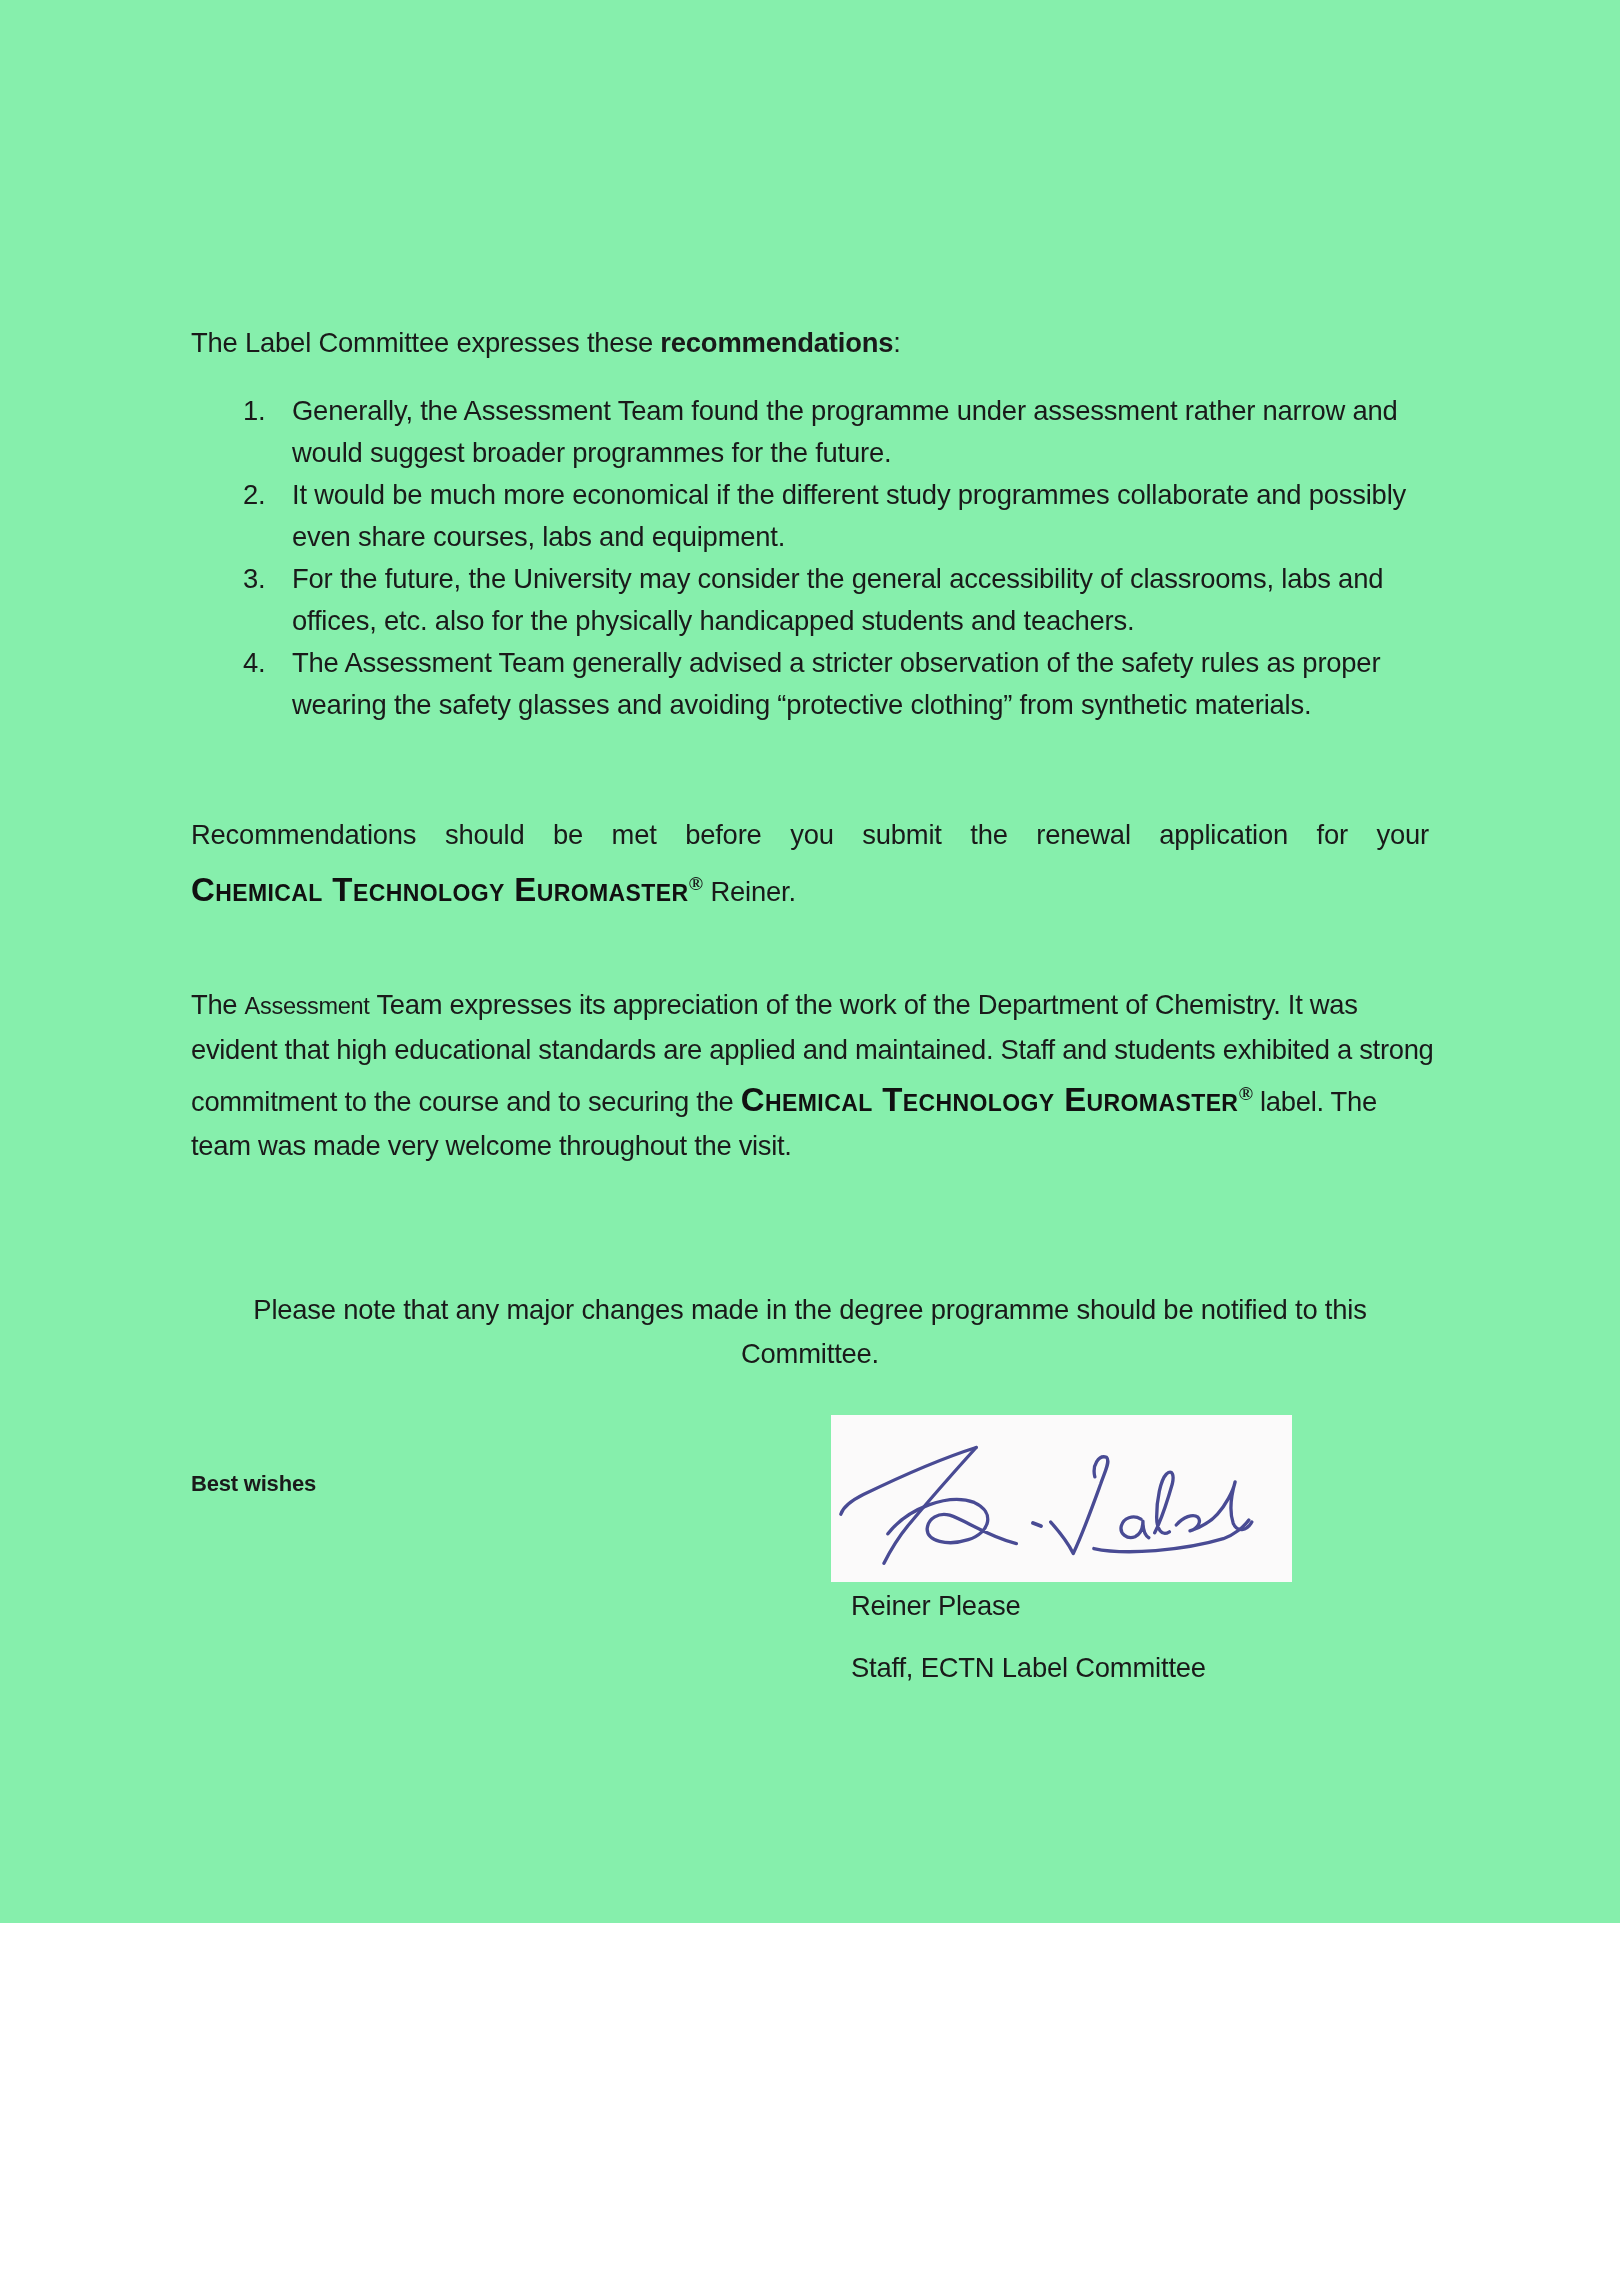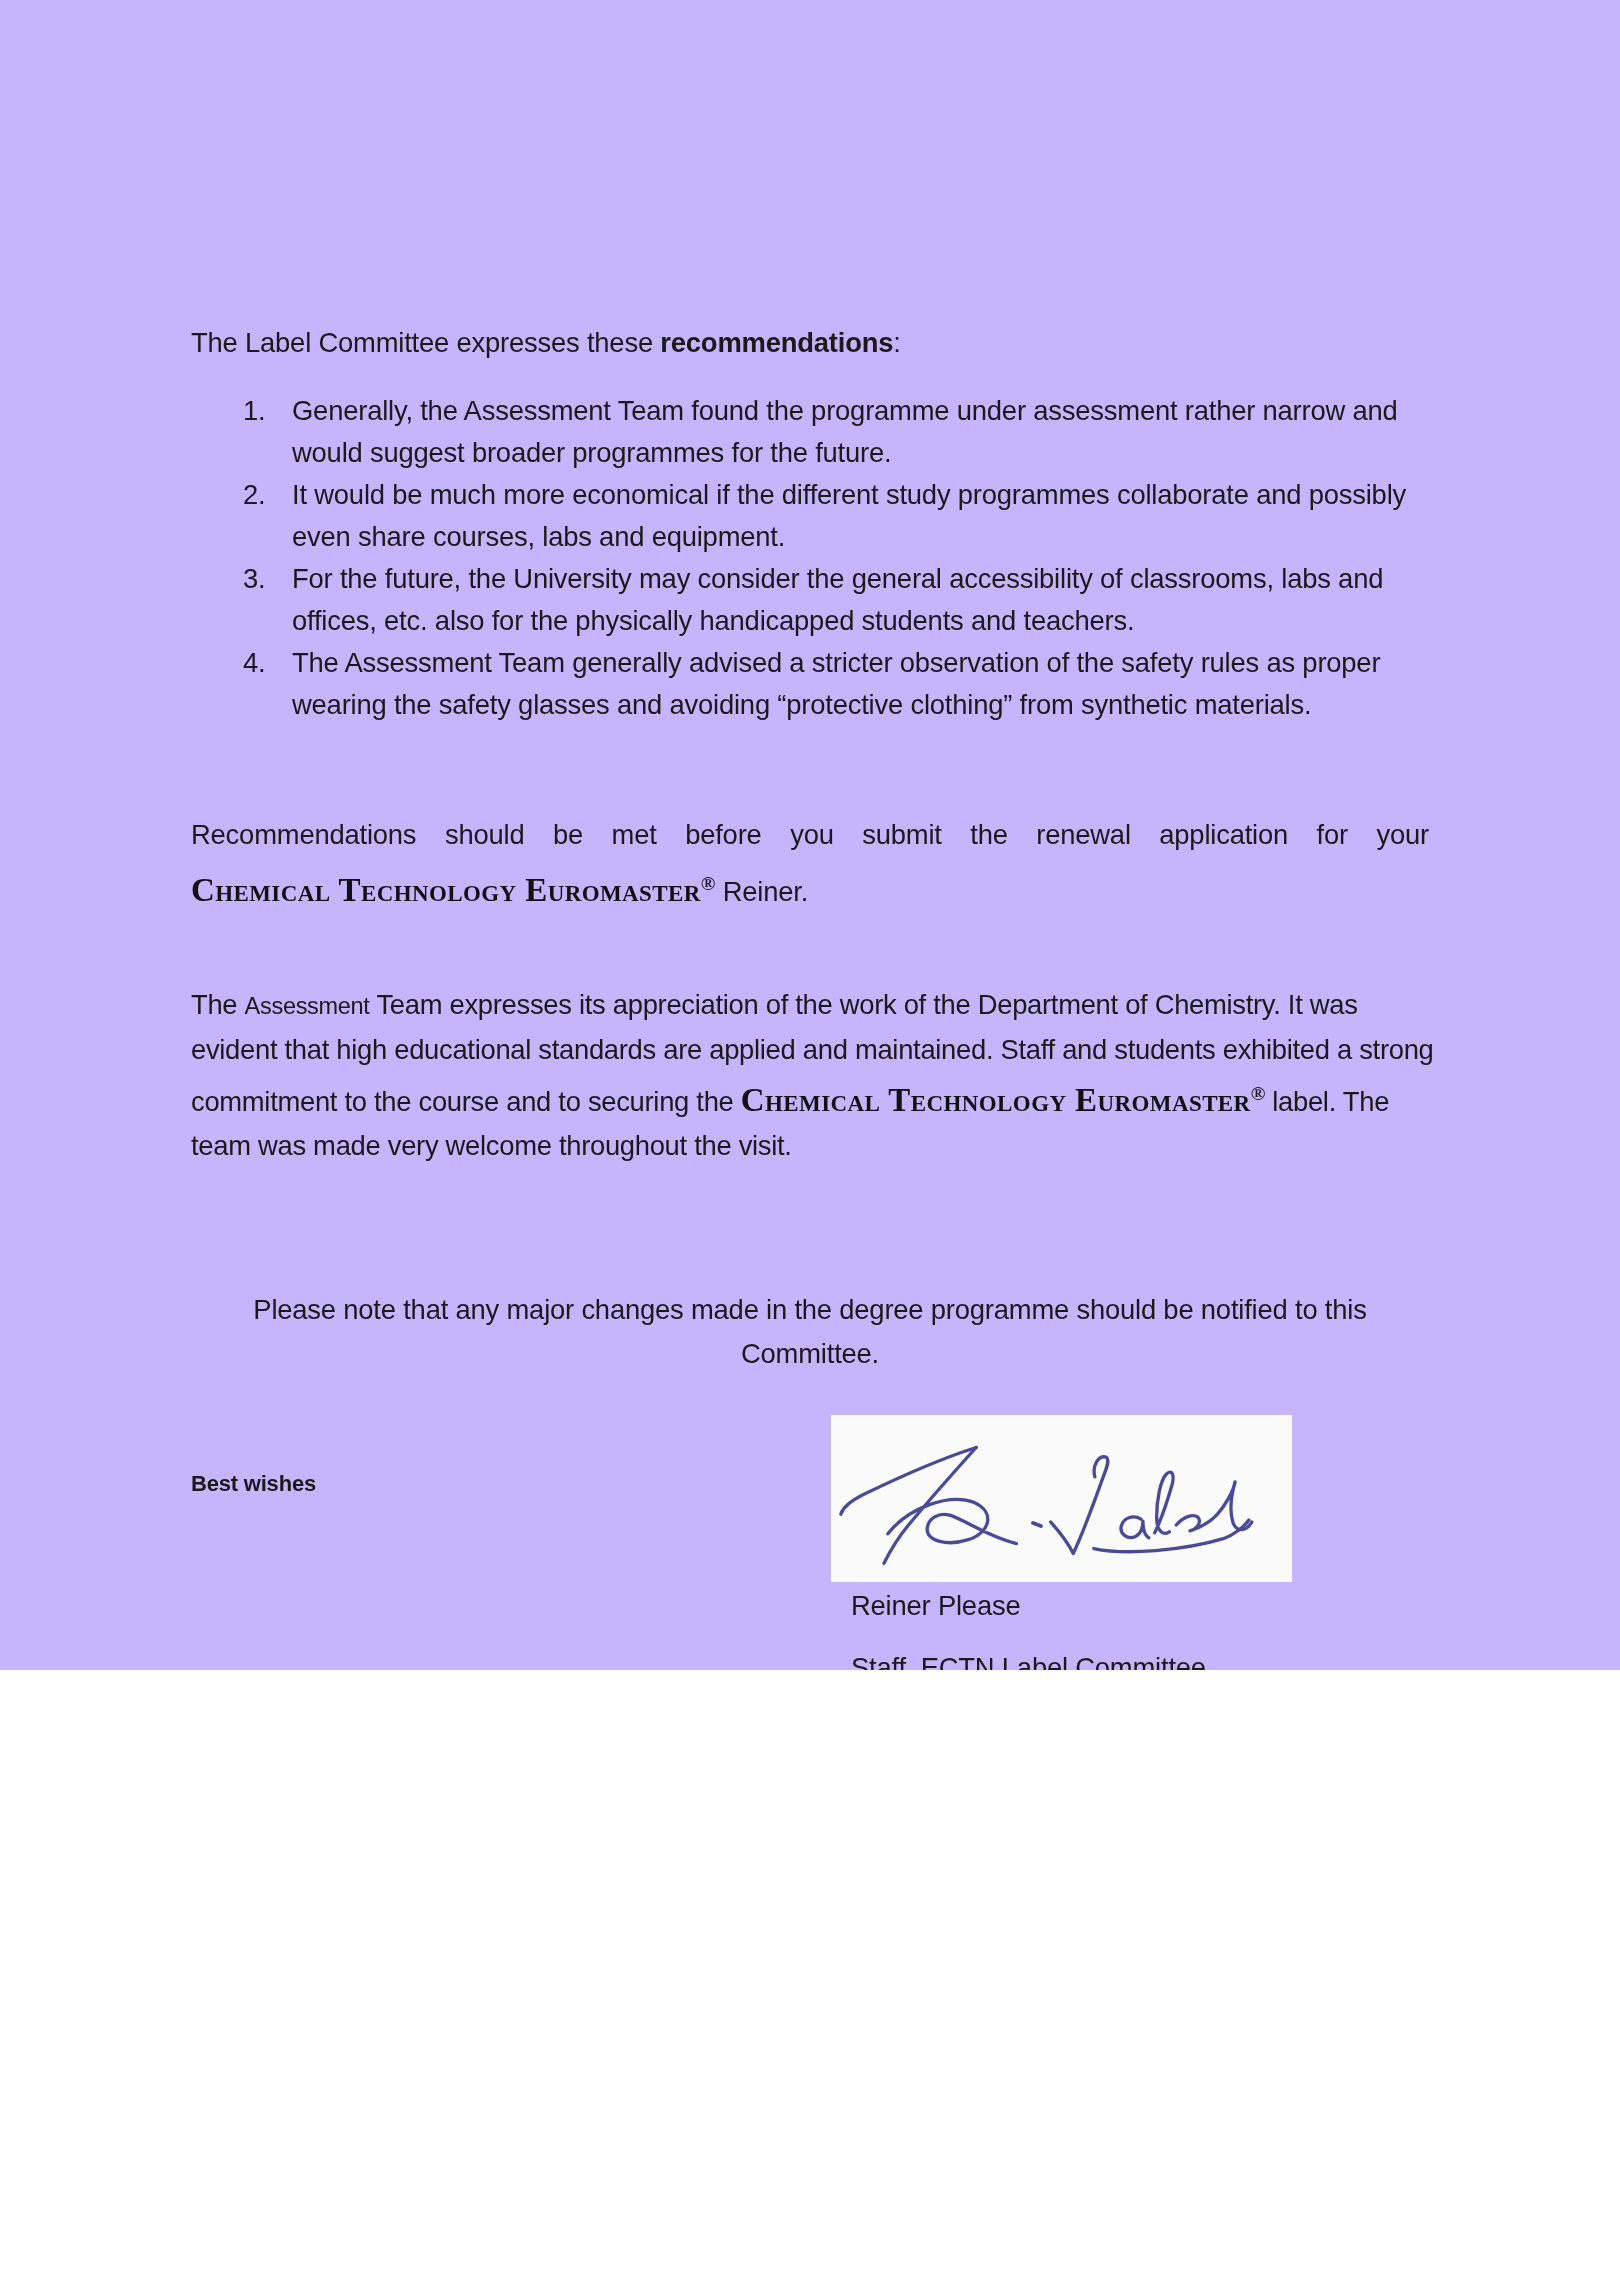--- a/index.html
+++ b/index.html
@@ -1,20 +1,20 @@
 <!DOCTYPE html>
 <html><head>
 <meta charset="utf-8">
 <style>
   html, body { margin: 0; padding: 0; background: #ffffff; }
   .page {
     position: relative;
     width: 1620px;
-    height: 1670px;
-    background: #c4b5fd;
+    height: 1923px;
+    background: #86efac;
     font-family: "Liberation Sans", sans-serif;
     color: #1a1a1a;
     overflow: hidden;
   }
   .page p { margin: 0; }
 
   .intro {
     position: absolute; left: 191px; top: 321px; width: 1238px;
     font-size: 27.4px; line-height: 44px; letter-spacing: -0.2px;
   }
@@ -29,21 +29,21 @@
   ol.recs .num { position: absolute; left: 52px; top: 0; }
 
   .renewal {
     position: absolute; left: 191px; top: 813px; width: 1238px;
     font-size: 27.4px; letter-spacing: -0.2px;
   }
   .renewal .jline { text-align: justify; text-align-last: justify; line-height: 44px; }
   .renewal .line2 { line-height: 53px; }
 
   .brand {
-    font-family: Liberation Serif, serif;
+    font-family: Liberation Sans, sans-serif;
     font-variant: small-caps;
     font-weight: 700;
     font-size: 33px;
     letter-spacing: 0.4px;
     color: #111111;
   }
   .reg {
     font-family: "Liberation Serif", serif;
     font-weight: 700;
     font-size: 19.6px;

